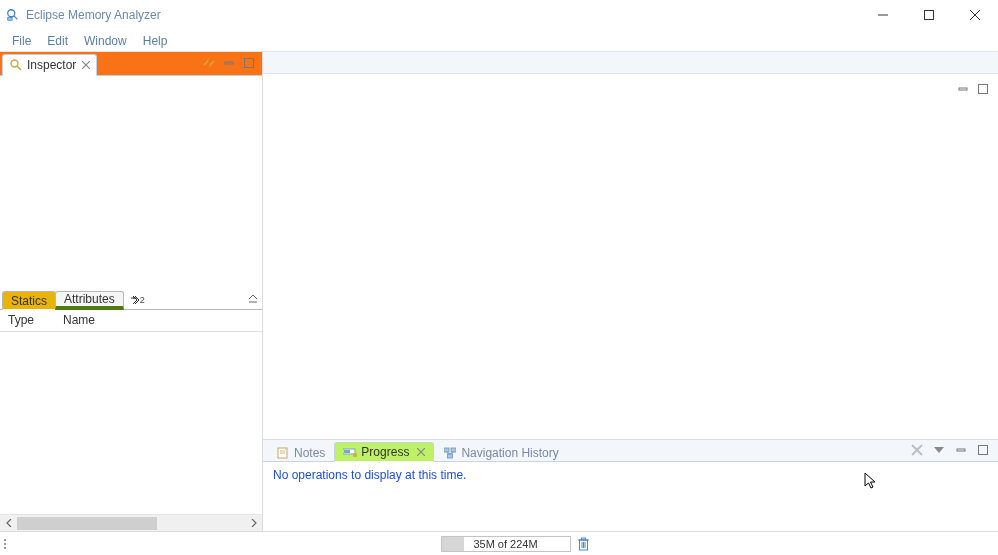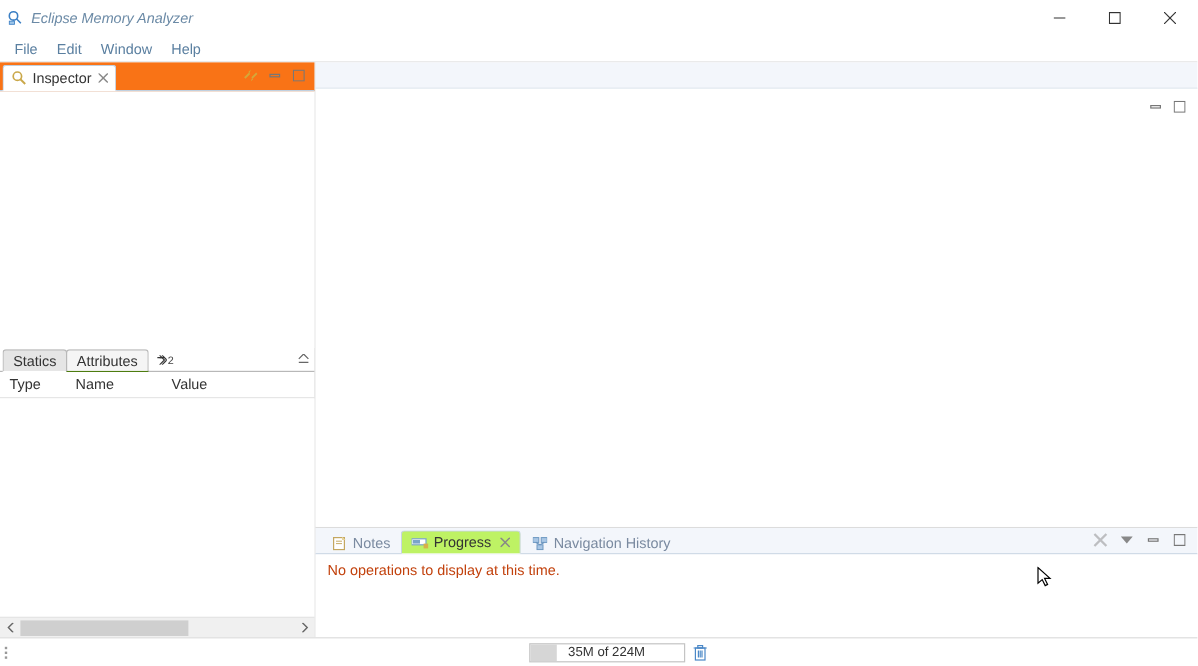--- a/index.html
+++ b/index.html
@@ -3,21 +3,21 @@
 <meta charset="utf-8">
 <style>
   * { box-sizing: border-box; margin: 0; padding: 0; font-family: "Segoe UI", Tahoma, sans-serif; font-size: 12px; }
   html, body { width: 998px; height: 555px; overflow: hidden; background: #fff; color: #333; }
   
   .titlebar {
     height: 30px; display: flex; align-items: center; justify-content: space-between;
     background: #fff; border-bottom: 1px solid #fff;
     padding: 0 0 0 6px;
   }
-  .titlebar-left { display: flex; align-items: center; gap: 6px; font-style: italic; }
+  .titlebar-left { display: flex; align-items: center; gap: 6px; }
   .titlebar-title { color: #6b8aa6; font-size: 12px; }
   .win-controls { display: flex; }
   .win-btn { width: 46px; height: 30px; display:flex; align-items:center; justify-content:center; color:#555; }
   
   .menubar { height: 22px; display: flex; align-items: center; gap: 0; padding: 0 4px; border-bottom: 1px solid #e5e5e5; }
   .menu-item { padding: 2px 8px; color: #5a7fa0; cursor: default; }
   
   .workspace { display: flex; height: 479px; }
   .left-pane { width: 263px; display:flex; flex-direction: column; border-right: 1px solid #dcdcdc; }
   .right-pane { flex:1; display:flex; flex-direction: column; }
@@ -40,24 +40,24 @@
   .small-icon { width:14px; height:14px; display:inline-flex; align-items:center; justify-content:center; color:#888; }
   
   .inspector-body { flex:1; background:#fff; }
   
   .mid-tabs {
     display:flex; align-items:flex-end; height:20px; border-bottom:1px solid #b8b8b8;
     position:relative; padding-left:2px;
   }
   .mid-tab {
     height:19px; padding:0 8px; display:flex; align-items:center;
-    border:1px solid #b8b8b8; border-bottom:1px solid #fff; background:#e5e5e5;
+    border:1px solid #b8b8b8; border-bottom:1px solid #fff; background:#eab308;
     border-radius: 3px 3px 0 0; position:relative; top:1px; margin-right:-1px;
   }
-  .mid-tab.inactive { background:#f5f5f5; border-bottom:1px solid #4d7c0f; }
+  .mid-tab.inactive { background:#f5f5f5; border-bottom:4px solid #4d7c0f; }
   .mid-overflow { margin-left:4px; color:#444; display:flex; align-items:center; height:19px; padding:0 4px; }
   .mid-max { margin-left:auto; margin-right:4px; color:#666; height:19px; display:flex; align-items:center; }
   
   .col-headers { height:22px; display:flex; border-bottom:1px solid #e0e0e0; }
   .col-h { padding:3px 8px; color:#333; border-right:1px solid transparent; }
   .col-h.type { width:55px; }
   .col-h.name { width:80px; }
   .col-h.value { flex:1; }
   .table-body { height:182px; background:#fff; }
   
@@ -83,21 +83,21 @@
   .btab {
     height:20px; display:flex; align-items:center; gap:4px; padding:0 8px;
     color:#7a8aa0; border:1px solid transparent; border-bottom:none; position:relative; top:1px;
     border-radius:3px 3px 0 0;
   }
   .btab.active {
     background:#bef264; border:1px solid #c8d4e2; border-bottom:1px solid #fff; color:#333;
   }
   .btab .close-x { margin-left:4px; }
   .bottom-tabs-right { margin-left:auto; display:flex; align-items:center; gap:8px; padding-right:8px; height:22px; }
-  .bottom-body { flex:1; background:#fff; padding:6px 10px; color:#c2410c; position:relative; }
+  .bottom-body { flex:1; background:#fff; padding:6px 10px; color:#1d4ed8; position:relative; }
   .cursor-arrow { position:absolute; right:120px; top:10px; pointer-events:none; }
   
   .statusbar {
     height:24px; border-top:1px solid #dcdcdc; background:#fff;
     display:flex; align-items:center; justify-content:center; position:relative;padding-left:32px;
   }
   .heap-widget {
     display:flex; align-items:center; gap:6px; height:18px;
   }
   .heap-bar {
@@ -213,21 +213,20 @@
       <span class="mid-max">
         <svg width="10" height="10" viewBox="0 0 10 10">
             <path d="M1 4 L5 0 L9 4 M1 7 L9 7" stroke="#666" stroke-width="1" fill="none"></path>
           </svg>
       </span>
     </div>
 
     <div class="col-headers">
       <div class="col-h type">Type</div>
       <div class="col-h name">Name</div>
-      <div class="col-h value">Value</div>
     </div>
     <div class="table-body"></div>
 
     <div class="hscroll">
       <div class="arrow">
         <svg width="8" height="8" viewBox="0 0 8 8">
             <path d="M6 0 L2 4 L6 8" stroke="#666" stroke-width="1.2" fill="none"></path>
           </svg>
       </div>
       <div class="track">

